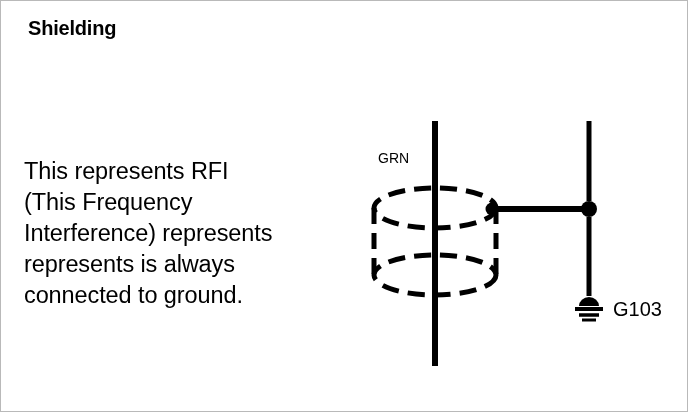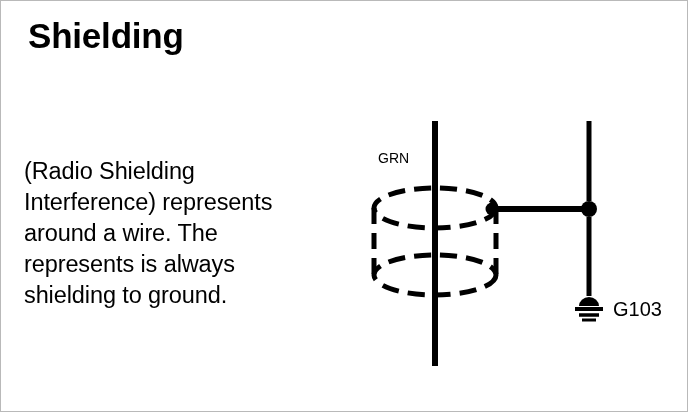--- a/index.html
+++ b/index.html
@@ -15,21 +15,21 @@
     box-sizing: border-box;
     border: 1px solid #b9b9b9;
     overflow: hidden;
     font-family: "Liberation Sans", sans-serif;
     color: #000000;
   }
   #title {
     position: absolute;
     left: 27px;
     top: 17px;
-    font-size: 35px;
+    font-size: 20px;
     font-weight: bold;
     letter-spacing: -0.2px;
     line-height: 1.05;
     white-space: nowrap;
   }
   #body-text {
     position: absolute;
     left: 23px;
     top: 155px;
     width: 320px;
@@ -65,25 +65,25 @@
   }
 </style>
 </head>
 <body>
 
 <div id="page">
 
   <div id="title">Shielding</div>
 
   <div id="body-text">
-    <span class="tline">(Radio Shielding</span>
+    <span class="tline">This represents RFI</span>
+    <span class="tline">(This Frequency</span>
     <span class="tline">Interference) represents</span>
-    <span class="tline">around a wire. The</span>
     <span class="tline">represents is always</span>
-    <span class="tline">shielding to ground.</span>
+    <span class="tline">connected to ground.</span>
   </div>
 
   <div id="diagram">
     <svg width="335" height="290" viewBox="0 0 335 290" xmlns="http://www.w3.org/2000/svg">
 
       <line x1="84" y1="20" x2="84" y2="265" stroke="#000000" stroke-width="6" stroke-linecap="butt"></line>
 
       <ellipse cx="84" cy="107" rx="61" ry="20" fill="none" stroke="#000000" stroke-width="5" stroke-dasharray="17 9"></ellipse>
 
       <ellipse cx="84" cy="174" rx="61" ry="20" fill="none" stroke="#000000" stroke-width="5" stroke-dasharray="17 9"></ellipse>

